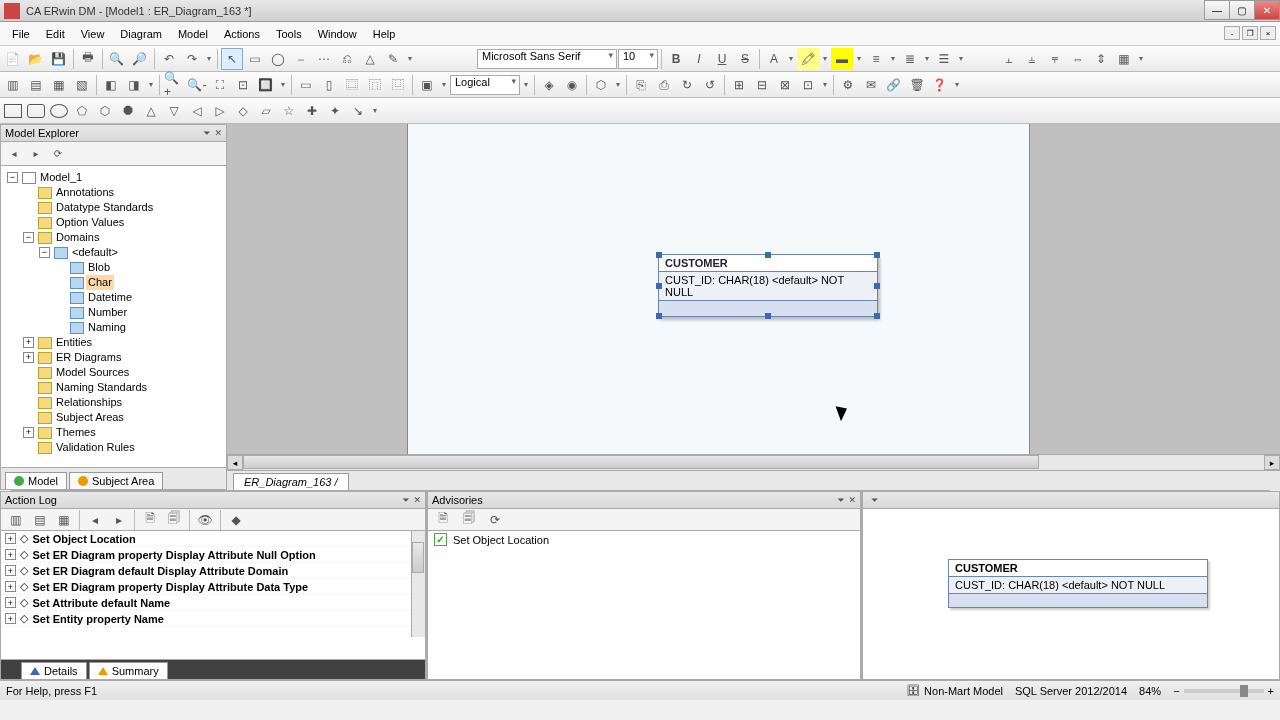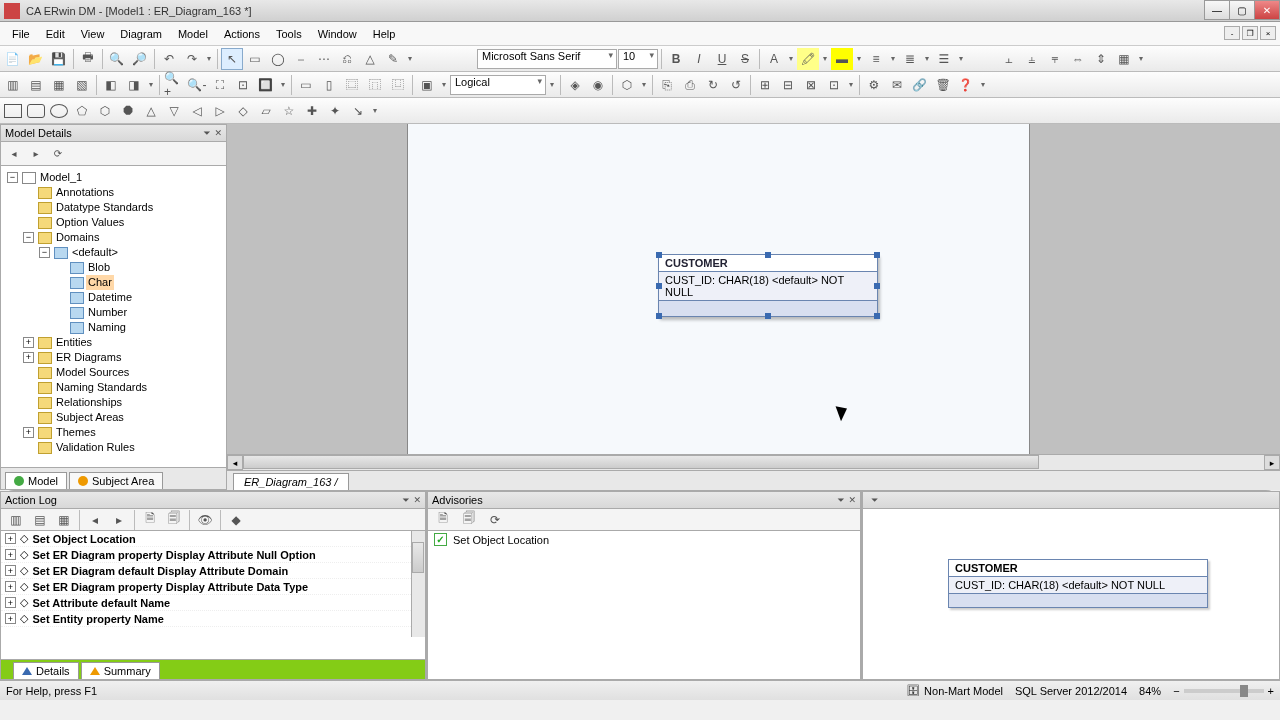--- a/index.html
+++ b/index.html
@@ -93,21 +93,21 @@
 .bottom-panel .body { flex:1; background:#fff; border:1px solid #aaa; border-top:none; overflow:hidden; position:relative; }
 
 .action-log .log-toolbar { height:22px; background:#f4f4f4; border:1px solid #aaa; border-top:none; display:flex; align-items:center; gap:2px; padding:0 4px;}
 .action-log .log-list { height: calc(100% - 22px); overflow:auto; position:relative; }
 .action-log .log-list .row { display:flex; align-items:center; gap:4px; padding:1px 4px; font-size:11px; border-bottom:1px dotted #eee; }
 .action-log .log-list .row .plus { width:11px;height:11px;border:1px solid #888;display:flex;align-items:center;justify-content:center;font-size:9px;background:#fff;}
 .action-log .log-list .row .bold { font-weight:bold; }
 .action-log .log-list .scroll-v { position:absolute; right:0; top:0; width:14px; height:100%; background:#e8e8e8; border-left:1px solid #aaa; }
 .action-log .log-list .scroll-v .vthumb { position:absolute; left:0; width:12px; top:10%; height:30%; background:linear-gradient(#e8e8e8,#ccc); border:1px solid #aaa;}
 
-.action-tabs { height:20px; background:#84cc16; border:1px solid #aaa; border-top:none; display:flex; align-items:flex-end; padding-left:12px;}
+.action-tabs { height:20px; background:#404040; border:1px solid #aaa; border-top:none; display:flex; align-items:flex-end; padding-left:20px;}
 .action-tabs .tab { border:1px solid #999; border-bottom:none; padding:2px 8px; margin-right:2px; background:#fff; display:flex; align-items:center; gap:4px; }
 .tri-blue { width:0;height:0;border-left:5px solid transparent;border-right:5px solid transparent;border-bottom:8px solid #3a6ab0;}
 .tri-orange { width:0;height:0;border-left:5px solid transparent;border-right:5px solid transparent;border-bottom:8px solid #e90;}
 
 .adv-toolbar { height:22px; background:#f4f4f4; border:1px solid #aaa; border-top:none; display:flex; align-items:center; gap:4px; padding:0 4px; }
 .adv-body .row { display:flex; align-items:center; gap:6px; padding:2px 6px; }
 .chk { width:13px;height:13px;border:1px solid #4a4; background:#fff; display:flex;align-items:center;justify-content:center;color:#2a2;font-size:10px;font-weight:bold;}
 
 .overview-body { position:relative; background:#fff; }
 .ov-entity { position:absolute; border:1px solid #6a85b0; background:#fff; box-shadow: 2px 2px 2px rgba(0,0,0,0.2); }
@@ -228,21 +228,21 @@
   <div class="tdrop">▾</div>
   <div class="tsep"></div>
   <div class="tbtn">▭</div>
   <div class="tbtn">▯</div>
   <div class="tbtn">⿴</div>
   <div class="tbtn">⿵</div>
   <div class="tbtn">⿶</div>
   <div class="tsep"></div>
   <div class="tbtn">▣</div>
   <div class="tdrop">▾</div>
-  <div class="tcombo" style="width:96px">
+  <div class="tcombo" style="width:70px">
       <span>Logical</span>
     </div>
   <div class="tdrop">▾</div>
   <div class="tsep"></div>
   <div class="tbtn">◈</div>
   <div class="tbtn">◉</div>
   <div class="tsep"></div>
   <div class="tbtn">⬡</div>
   <div class="tdrop">▾</div>
   <div class="tsep"></div>
@@ -288,21 +288,21 @@
   <div class="tbtn">✚</div>
   <div class="tbtn">✦</div>
   <div class="tbtn">↘</div>
   <div class="tdrop">▾</div>
 </div>
 
 <div class="main">
 
   <div class="main-left">
     <div class="panel-header">
-      <span class="panel-title">Model Details</span>
+      <span class="panel-title">Model Explorer</span>
       <span class="panel-ctrl">⏷</span>
       <span class="panel-ctrl">✕</span>
     </div>
     <div class="tree-toolbar">
       <div class="tbtn">◂</div>
       <div class="tbtn">▸</div>
       <div class="tbtn">⟳</div>
     </div>
     <div class="explorer-body tree">
       <ul style="padding-left:4px">

